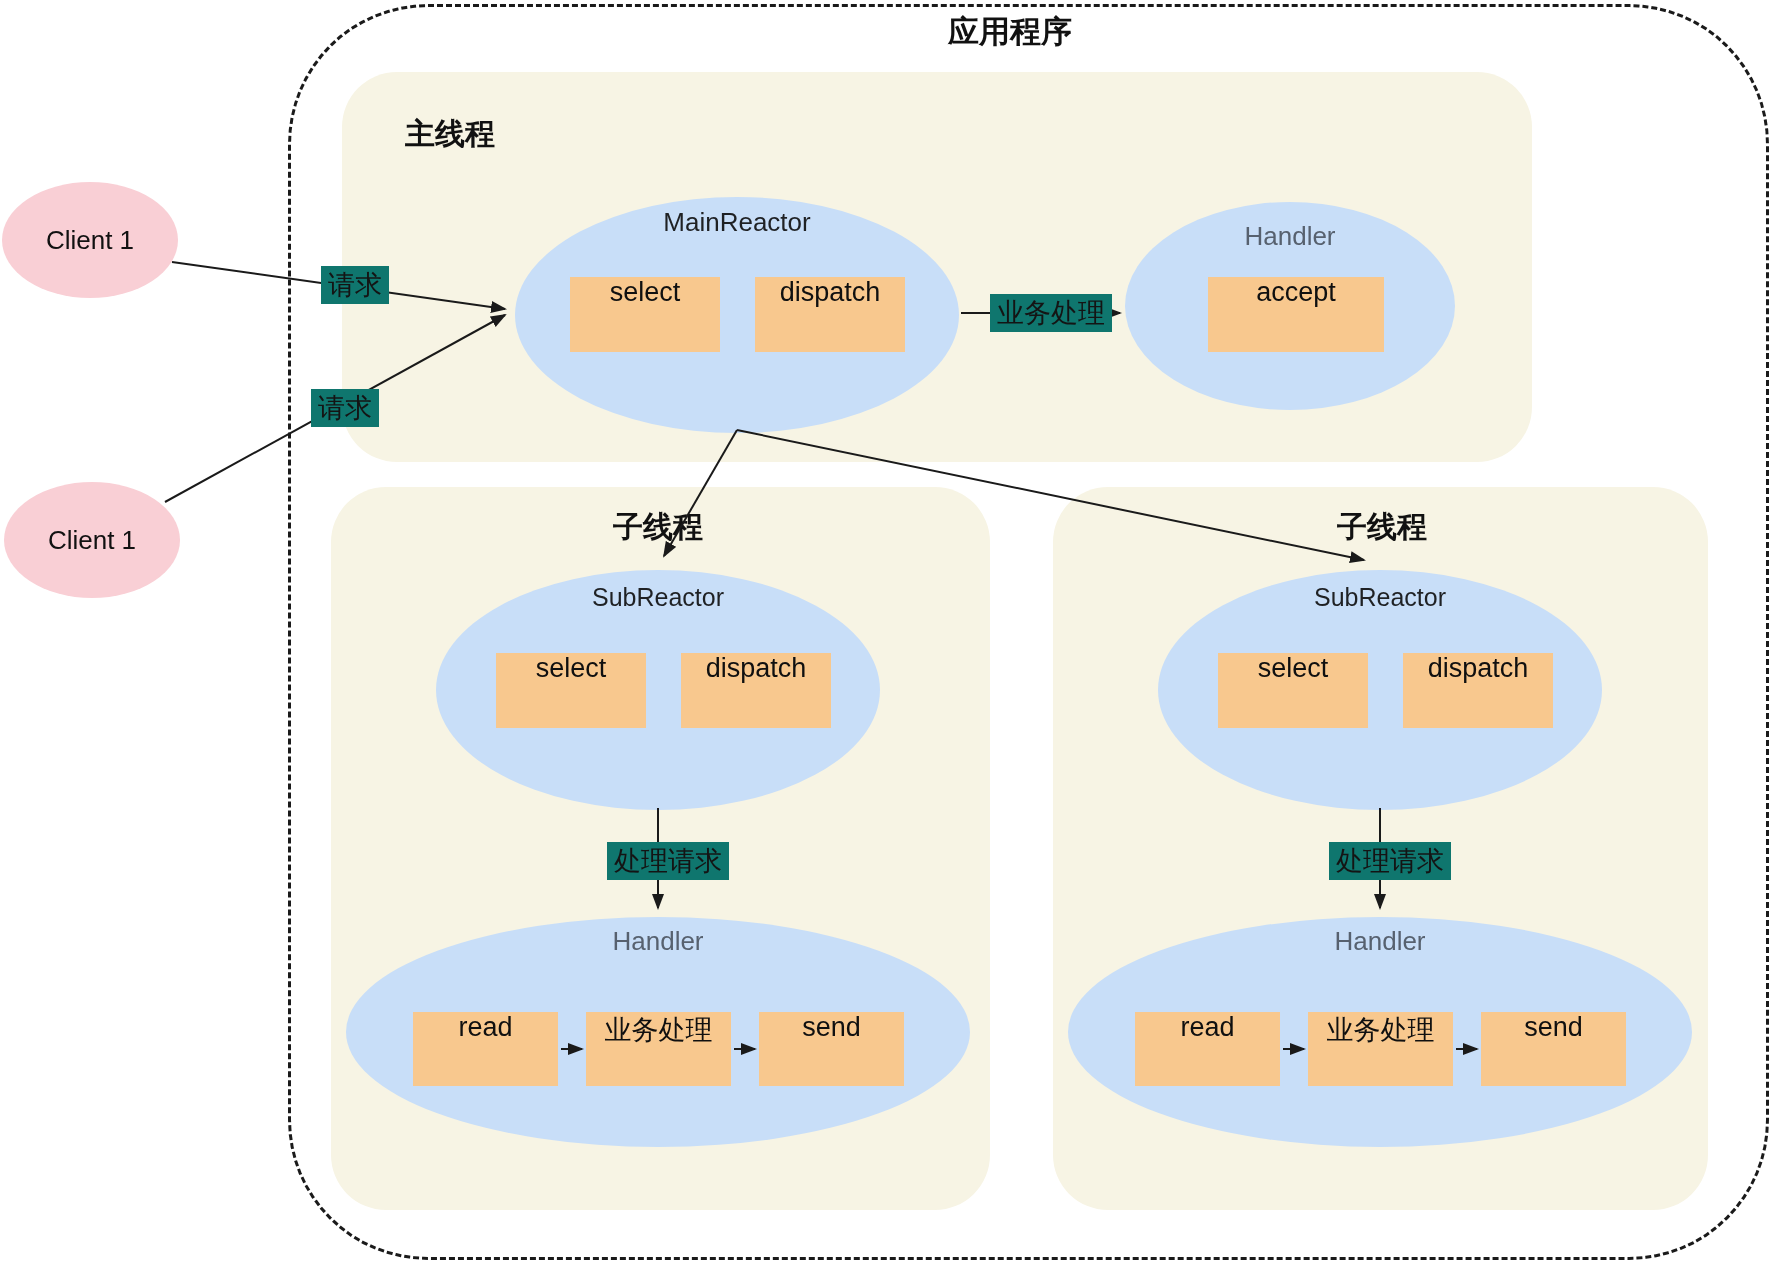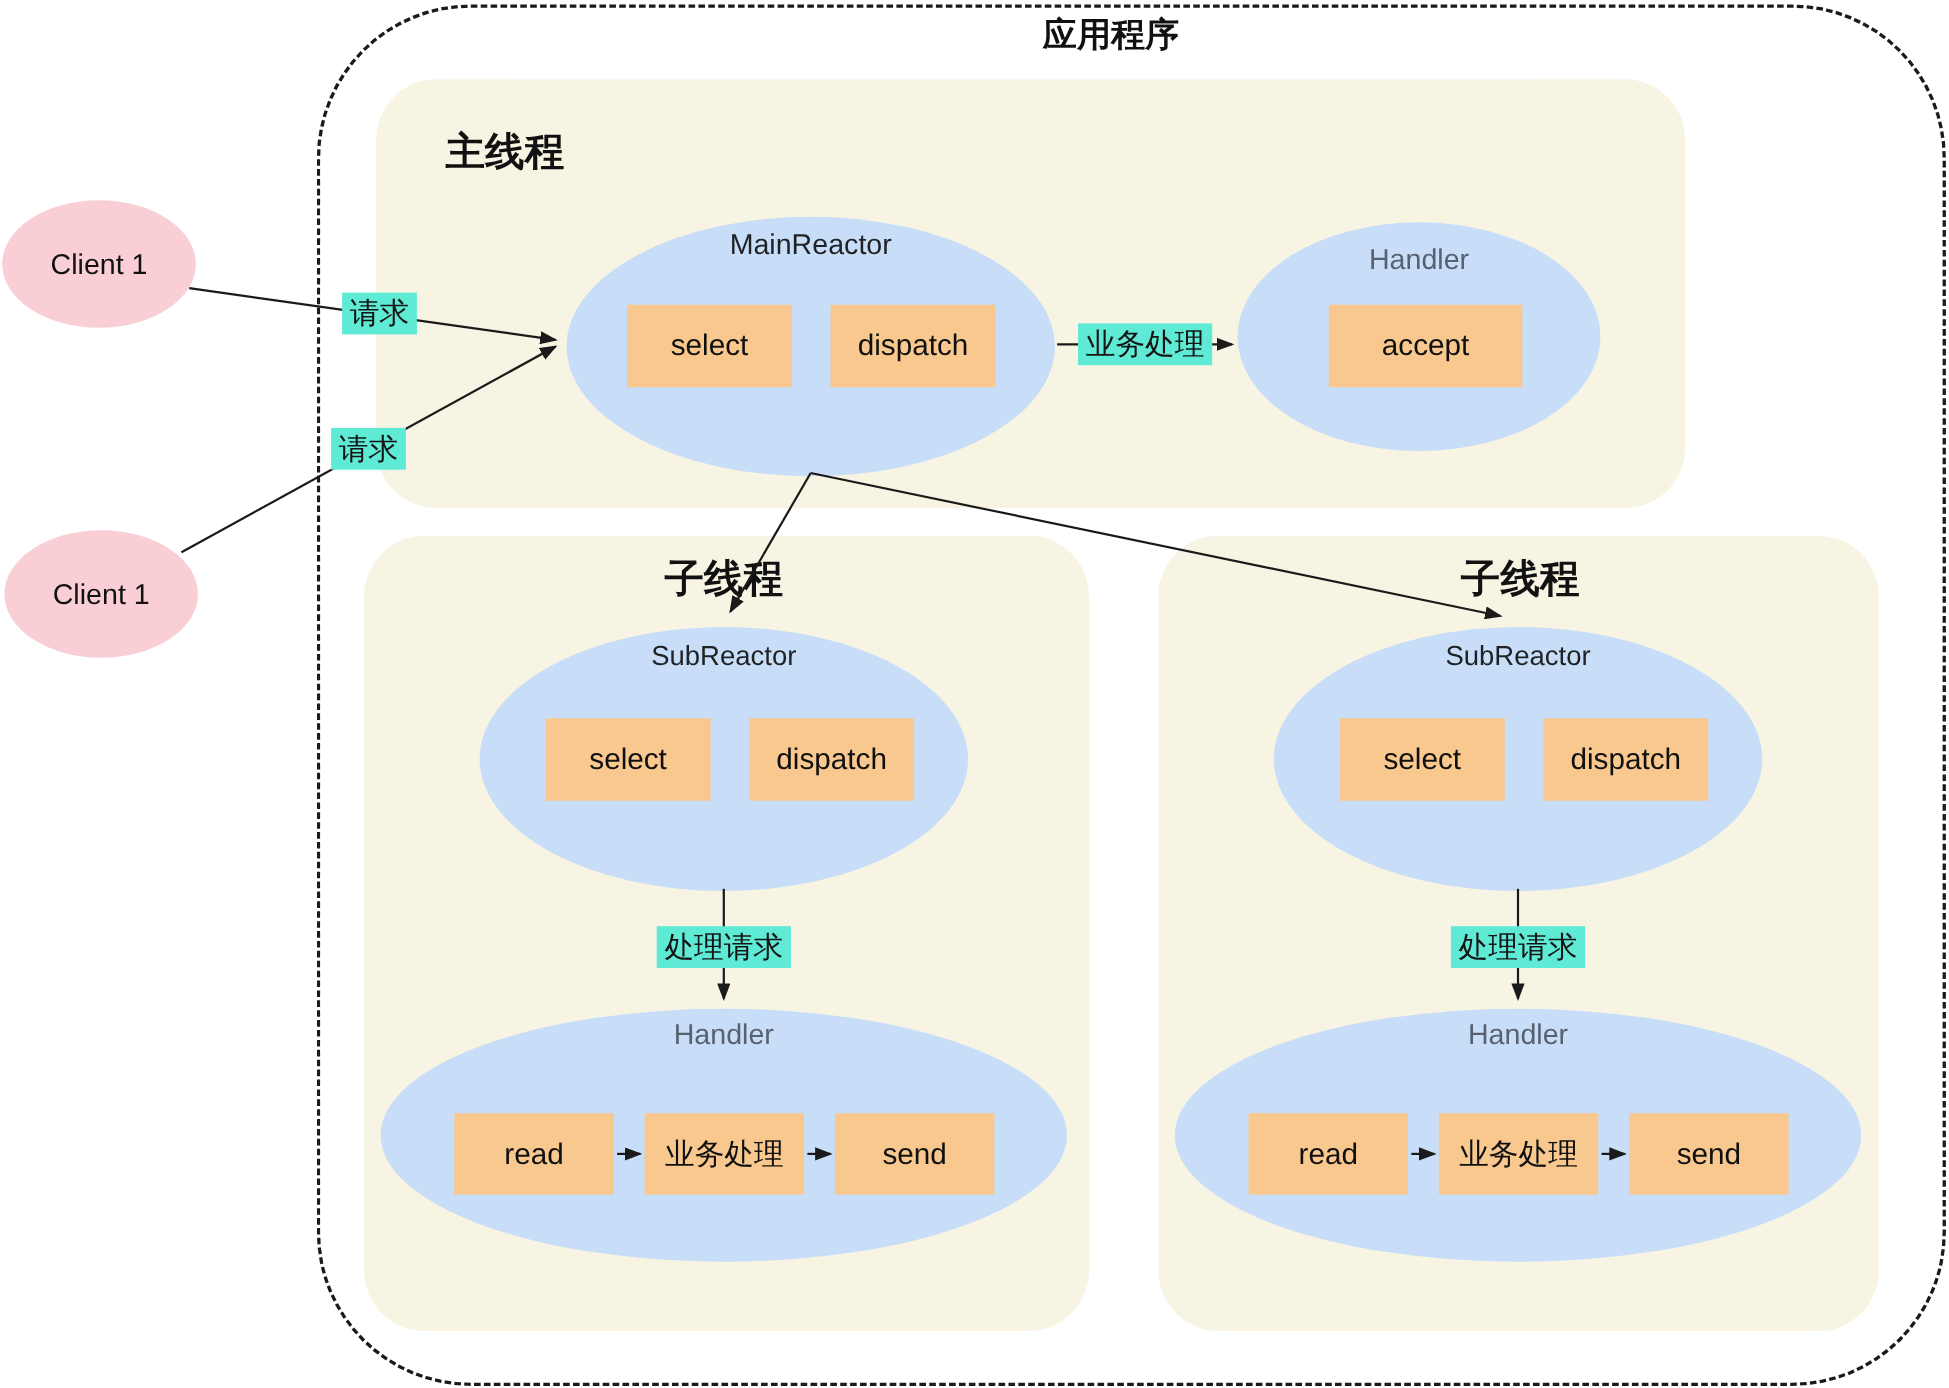--- a/index.html
+++ b/index.html
@@ -8,31 +8,31 @@
     font-family:"Liberation Sans","DejaVu Sans",sans-serif;overflow:hidden;color:#111;
   }
   .abs{position:absolute;}
   .outer-rect{
     border:3px dashed var(--line,#1a1a1a);border-radius:140px;background:transparent;
   }
   .thread-box{background:var(--thread_box,#f7f4e4);border-radius:55px;}
   .ellipse{border-radius:50%;background:var(--ellipse,#c8def8);}
   .client{background:var(--client,#f9cfd5);border-radius:50%;display:flex;align-items:center;justify-content:center;font-size:26px;}
   .obox{
-    background:var(--box,#f8c88e);display:flex;align-items:center;justify-content:center;
+    background:var(--box,#f8c88e);display:flex;align-items:flex-start;justify-content:center;
     font-size:27px;color:#101010;z-index:3;
   }
   .ctr{transform:translate(-50%,-50%);white-space:nowrap;z-index:4;}
   .diagram-title{font-size:31px;font-weight:700;text-align:center;z-index:4;}
-  .section-title{font-size:36px;font-weight:700;z-index:4;}
+  .section-title{font-size:30px;font-weight:700;z-index:4;}
   .ellipse-title{font-size:26px;z-index:4;}
   .dark{color:var(--label_dark,#1f2124);}
   .gray{color:var(--label_gray,#57616f);}
   .edge-label{
-    background:#5eead4;padding:1px 7px;font-size:27px;font-weight:500;color:#141414;z-index:5;
+    background:#0f766e;padding:1px 7px;font-size:27px;font-weight:500;color:#141414;z-index:5;margin-left:10px;
   }
   svg.arrows{position:absolute;left:0;top:0;z-index:4;pointer-events:none;}
   svg.arrows line{stroke:var(--line,#1a1a1a);stroke-width:2;}
 </style>
 </head>
 <body>
 
 <div id="stage">
 
   <div class="abs outer-rect" style="left:288px;top:4px;width:1475px;height:1250px;"></div>

